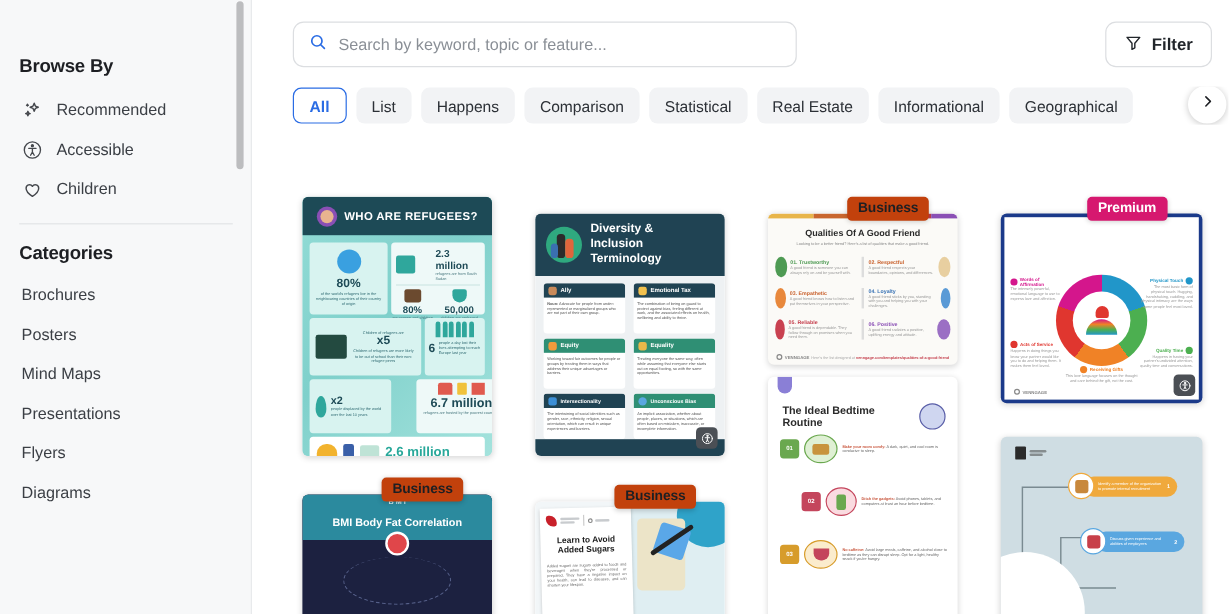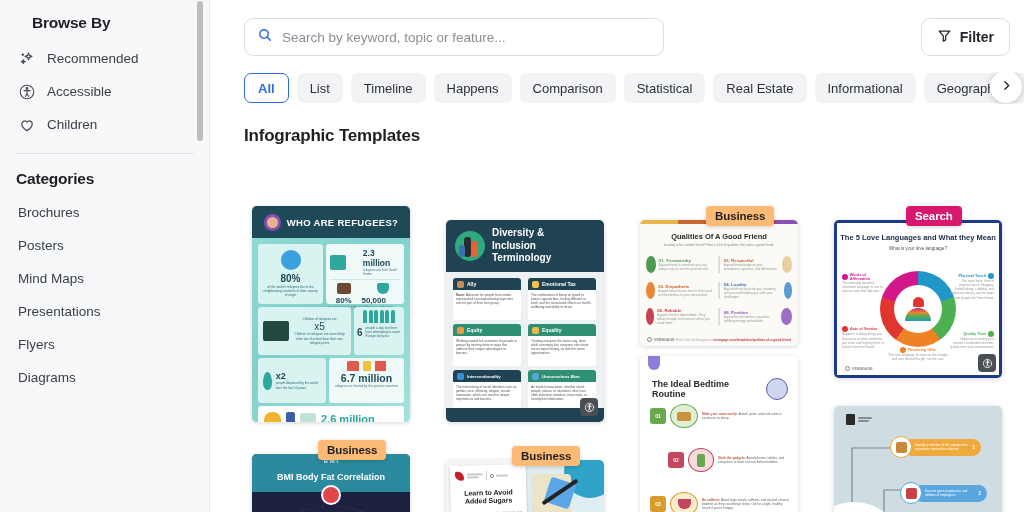--- a/index.html
+++ b/index.html
@@ -16,21 +16,21 @@
   .sidebar {
     width: 210px; height: 512px;
     background: #f7f8f9;
     position: relative;
     overflow: hidden;
     flex: 0 0 210px;
   }
   .sb-inner { padding: 14px 0 0 0; }
   .sb-head {
     font-size: 15.5px; font-weight: bold; color: #1d1f23;
-    padding: 0 0 10px 32px; letter-spacing: -0.2px;
+    padding: 0 0 10px 16px; letter-spacing: -0.2px; margin-top: 33px;
   }
   .sb-item {
     display: flex; align-items: center; gap: 11px;
     height: 33px; padding: 0 12px 0 18px;
     font-size: 13.5px; color: #3b3f45;
     cursor: pointer;
   }
   .sb-item .ic { width: 18px; height: 18px; flex: 0 0 18px; display:block; }
   .sb-item .ic svg { display:block; width:18px; height:18px; }
   .sb-plain {
@@ -116,21 +116,21 @@
     position:absolute; border-radius: 5px; overflow:hidden;
     box-shadow: 0 1px 5px rgba(0,0,0,.16);
     background:#fff; cursor:pointer;
   }
   .badge {
     position:absolute; z-index: 5; border-radius: 4px;
     font-size: 11.5px; font-weight: bold; color:#1d1f23;
     padding: 4px 9px; letter-spacing: -0.1px;
     box-shadow: 0 1px 4px rgba(0,0,0,.18);
   }
-  .badge.biz { background: #fdba74; }
+  .badge.biz { background: #c2410c; }
   .badge.prem { background: #d6186f; color: #fff; }
   .a11y {
     position:absolute; right: 6px; bottom: 6px; z-index: 6;
     width: 18px; height: 18px; border-radius: 4px; background:#4b4f55;
     display:flex; align-items:center; justify-content:center;
   }
 
   
   .thumb { position:absolute; inset:0; }
   .t-hdr { position:absolute; left:0; right:0; top:0; }
@@ -234,23 +234,20 @@
     </div>
 
     <div class="tabsrow">
       <div class="tab active">
           <span>All</span>
         </div>
       <div class="tab">
           <span>List</span>
         </div>
       <div class="tab">
-          <span>Timeline</span>
-        </div>
-      <div class="tab">
           <span>Happens</span>
         </div>
       <div class="tab">
           <span>Comparison</span>
         </div>
       <div class="tab">
           <span>Statistical</span>
         </div>
       <div class="tab">
           <span>Real Estate</span>
@@ -263,21 +260,20 @@
         </div>
       <div class="tab-next">
         <span>
           <svg width="13" height="13" viewBox="0 0 24 24" fill="none" stroke="#1d1f23" stroke-width="2.4" stroke-linecap="round" stroke-linejoin="round">
               <path d="M9 5l7 7-7 7"></path>
             </svg>
         </span>
       </div>
     </div>
 
-    <div class="section-title">Infographic Templates</div>
 
     <div class="grid">
 
       <div class="card" style="left:8px; top:44px; width:158px; height:216px;">
         <div class="thumb" style="background:#8fd8d2;">
           <div style="position:absolute;inset:0;background:linear-gradient(135deg,#93dcd6,#7fd0cb 45%,#a4e3dd);"></div>
           <div class="t-hdr ctr" style="height:32px;background:#1d4a56;gap:6px;">
             <div style="width:17px;height:17px;border-radius:50%;background:#8a4fb5;position:relative;">
               <div style="position:absolute;left:3px;top:3.5px;width:11px;height:11px;border-radius:50%;background:#e8b48f;"></div>
             </div>
@@ -299,33 +295,33 @@
                 <div class="ultra" style="color:#4b7a80;">refugees are from South Sudan</div>
               </div>
             </div>
             <div style="height:1px;background:#cfe7e5;margin:3px 4px;"></div>
             <div style="display:flex;">
               <div style="flex:1;text-align:center;">
                 <div style="width:14px;height:11px;background:#6b4a2f;border-radius:2px;margin:0 auto 2px;"></div>
                 <div style="font-size:8px;font-weight:bold;color:#1d4a56;">80%</div>
                 <div class="ultra" style="color:#4b7a80;">are women and children</div>
               </div>
-              <div style="flex:1.2;text-align:left;">
+              <div style="flex:1.2;text-align:center;">
                 <div style="width:12px;height:11px;background:#2fa79c;margin:0 auto 2px;border-radius:2px 2px 6px 6px;"></div>
                 <div style="font-size:8px;font-weight:bold;color:#1d4a56;">50,000</div>
                 <div class="ultra" style="color:#4b7a80;">children are orphaned</div>
               </div>
             </div>
           </div>
 
           <div style="position:absolute;left:6px;top:101px;width:93px;height:48px;background:#d8f3f0;border-radius:3px;display:flex;align-items:center;gap:4px;padding:0 5px;">
             <div style="width:26px;height:20px;background:#234a40;border-radius:2px;"></div>
             <div style="text-align:center;flex:1;">
               <div class="ultra" style="color:#2f6a72;">Children of refugees are</div>
-              <div style="font-size:10px;font-weight:normal;color:#1d4a56;">x5</div>
+              <div style="font-size:10px;font-weight:bold;color:#1d4a56;">x5</div>
               <div class="ultra" style="color:#2f6a72;">Children of refugees are more likely to be out of school than their non-refugee peers</div>
             </div>
           </div>
           <div style="position:absolute;left:102px;top:101px;width:50px;height:48px;background:#d8f3f0;border-radius:3px;padding:3px;">
             <div style="display:flex;gap:1.5px;justify-content:center;">
               <div style="width:4px;height:13px;background:#2fa79c;border-radius:2px 2px 0 0;"></div>
               <div style="width:4px;height:13px;background:#2fa79c;border-radius:2px 2px 0 0;"></div>
               <div style="width:4px;height:13px;background:#2fa79c;border-radius:2px 2px 0 0;"></div>
               <div style="width:4px;height:13px;background:#2fa79c;border-radius:2px 2px 0 0;"></div>
               <div style="width:4px;height:13px;background:#2fa79c;border-radius:2px 2px 0 0;"></div>
@@ -337,21 +333,21 @@
             </div>
           </div>
 
           <div style="position:absolute;left:6px;top:152px;width:68px;height:45px;background:#d8f3f0;border-radius:3px;display:flex;align-items:center;gap:4px;padding:0 5px;">
             <div style="width:14px;height:18px;background:#2fa79c;border-radius:50% 50% 50% 50%/60% 60% 40% 40%;"></div>
             <div>
               <div style="font-size:9px;font-weight:bold;color:#1d4a56;">x2</div>
               <div class="ultra" style="color:#2f6a72;">people displaced by the world over the last 10 years</div>
             </div>
           </div>
-          <div style="position:absolute;left:77px;top:152px;width:75px;height:45px;background:#eef9f8;border-radius:3px;text-align:center;padding-top:3px;">
+          <div style="position:absolute;left:95px;top:152px;width:75px;height:45px;background:#eef9f8;border-radius:3px;text-align:center;padding-top:3px;">
             <div style="display:flex;justify-content:center;gap:4px;">
               <div style="width:12px;height:10px;background:#e05a4e;border-radius:2px 2px 0 0;"></div>
               <div style="width:8px;height:10px;background:#f0c23c;border-radius:1px;"></div>
               <div style="width:11px;height:10px;background:#e05a4e;"></div>
             </div>
             <div style="font-size:10.5px;font-weight:bold;color:#1d4a56;margin-top:1px;">6.7 million</div>
             <div class="ultra" style="color:#4b7a80;">refugees are hosted by the poorest countries</div>
           </div>
 
           <div style="position:absolute;left:6px;top:200px;right:6px;height:26px;background:#fff;border-radius:3px;display:flex;align-items:center;gap:5px;padding:0 6px;">
@@ -493,24 +489,20 @@
             <div style="width:5px;height:5px;border-radius:50%;border:1px solid #888;"></div>
             <div style="font-size:3.6px;color:#888;font-weight:bold;">VENNGAGE</div>
           </div>
           <div class="ultra" style="position:absolute;right:7px;bottom:4px;color:#aaa;">Here's the list designed at <b style="color:#c43d4b;">venngage.com/templates/qualities-of-a-good-friend</b></div>
         </div>
       </div>
       <div class="badge biz" style="left:462px; top:44px;">Business</div>
 
       <div class="card" style="left:590px; top:58px; width:168px; height:158px; background:#1b3a8a; padding:3px;">
         <div class="thumb" style="inset:3px;background:#fff;">
-          <div style="text-align:center;padding-top:10px;">
-            <div style="font-size:7.5px;font-weight:bold;color:#1b2a4a;line-height:1.25;">The 5 Love Languages and What they Mean</div>
-            <div style="font-size:4.6px;color:#555;margin-top:4px;">What is your love language?</div>
-          </div>
 
           <div style="position:absolute;left:50%;top:48px;transform:translateX(-50%);width:76px;height:76px;border-radius:50%;
                       background:conic-gradient(#2196c9 0deg 72deg, #4caf50 72deg 144deg, #f08226 144deg 216deg, #e0362f 216deg 288deg, #d4168c 288deg 360deg);"></div>
           <div style="position:absolute;left:50%;top:62px;transform:translateX(-50%);width:48px;height:48px;border-radius:50%;background:#fff;" class="ctr">
             <div style="text-align:center;">
               <div style="width:11px;height:10px;background:#e0362f;margin:0 auto;border-radius:6px 6px 2px 2px;"></div>
               <div style="width:26px;height:13px;border-radius:13px 13px 0 0;background:linear-gradient(#d4168c,#f08226,#4caf50,#2196c9);margin-top:1px;"></div>
             </div>
           </div>
 
@@ -555,21 +547,21 @@
           </div>
         </div>
         <div class="a11y">
           <svg width="11" height="11" viewBox="0 0 24 24" fill="none" stroke="#fff" stroke-width="1.8" stroke-linecap="round">
             <circle cx="12" cy="12" r="9"></circle>
               <circle cx="12" cy="7" r="1.3" fill="#fff"></circle>
               <path d="M8 10.4h8M12 10.4v4M12 14.4l-2 3.4M12 14.4l2 3.4"></path>
           </svg>
         </div>
       </div>
-      <div class="badge prem" style="left:662px; top:44px;">Search</div>
+      <div class="badge prem" style="left:662px; top:44px;">Premium</div>
 
       <div class="card" style="left:8px; top:292px; width:158px; height:120px; background:#1c2140;">
         <div class="thumb">
           <div style="position:absolute;left:0;right:0;top:0;height:38px;background:#2b8a9e;"></div>
           <div style="position:absolute;left:0;right:0;top:4px;text-align:center;font-size:6px;color:#cfe9ef;font-weight:bold;">B M I</div>
           <div style="position:absolute;left:0;right:0;top:18px;text-align:center;font-size:9px;color:#ffffff;font-weight:bold;">BMI Body Fat Correlation</div>
           <div style="position:absolute;left:50%;top:31px;transform:translateX(-50%);width:20px;height:20px;border-radius:50%;background:#e0464a;border:2px solid #fff;"></div>
 
           <div style="position:absolute;left:50%;top:52px;transform:translateX(-50%);width:90px;height:40px;border:1px dashed #555f88;border-radius:50%;border-top:none;"></div>
 

